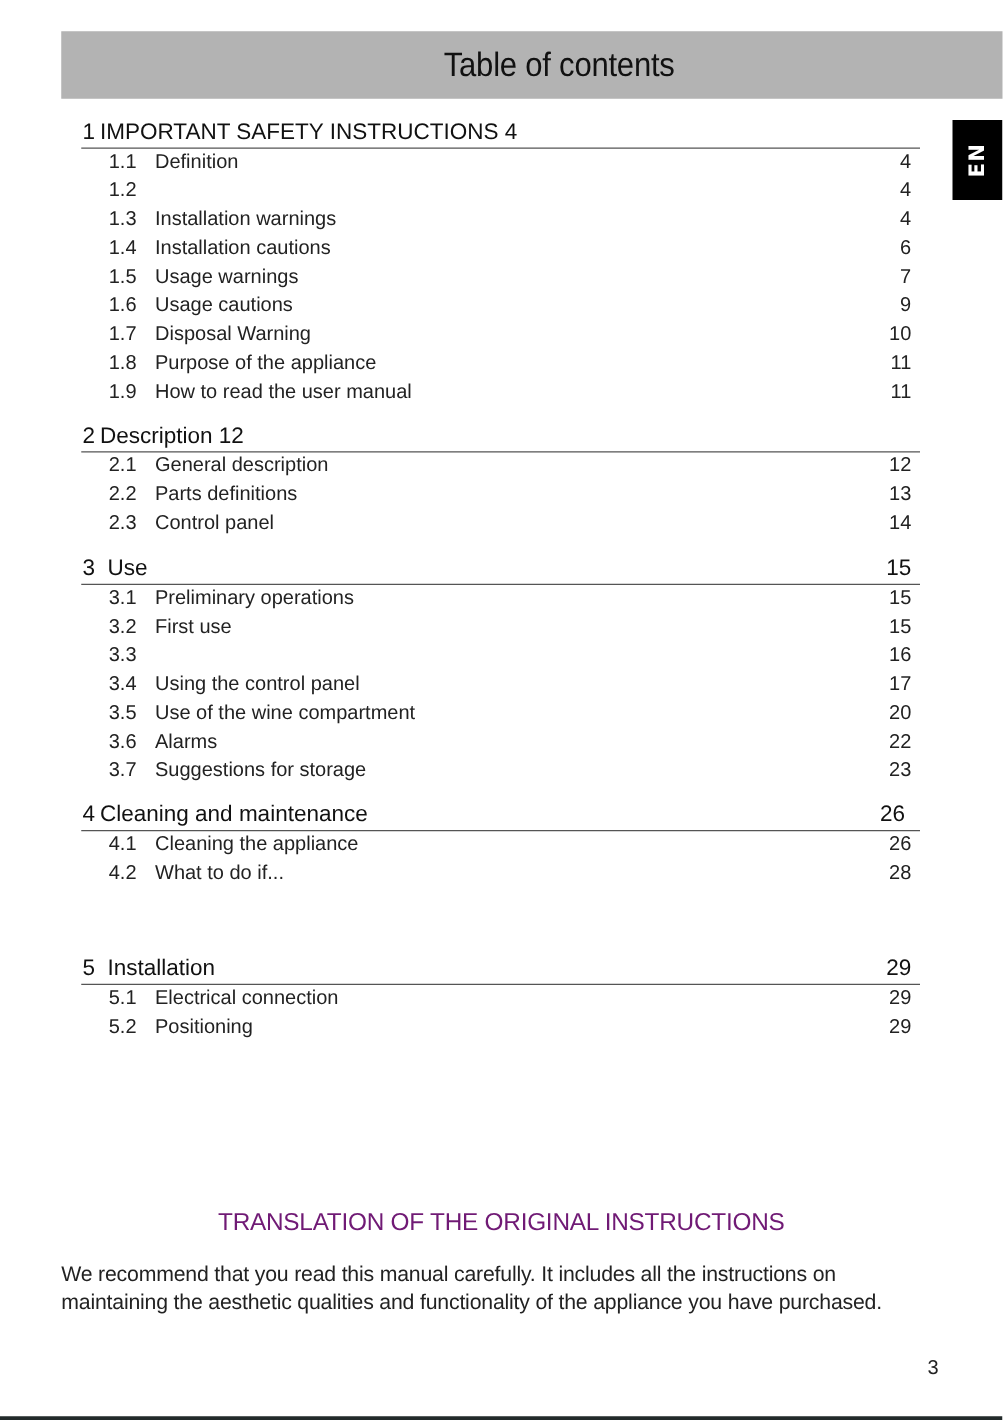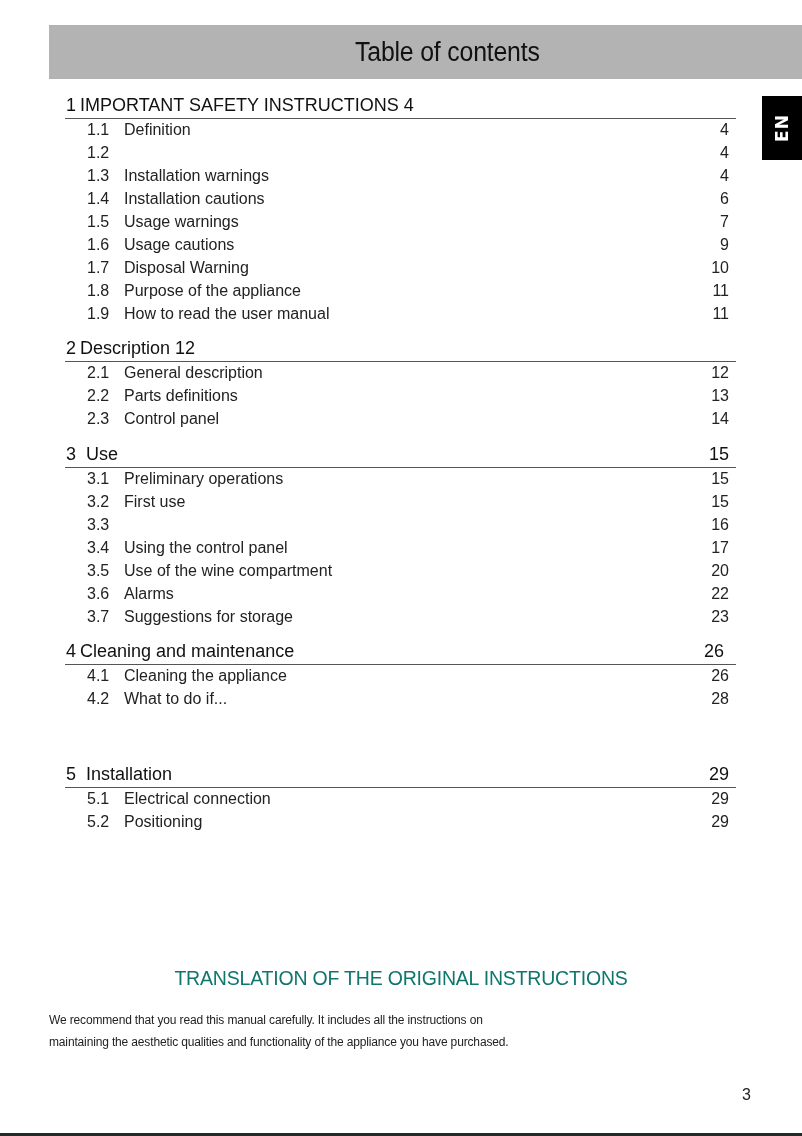--- a/index.html
+++ b/index.html
@@ -43,26 +43,26 @@
   .entry {
     position: relative; height: 23px;
     font-family: "Liberation Sans", sans-serif;
     font-size: 16px; color: #222; text-decoration: underline;
   }
   .entry .e-num { position: absolute; left: 22px; top: 2px; }
   .entry .e-title { position: absolute; left: 59px; top: 2px; white-space: nowrap; }
   .entry .e-page { position: absolute; right: 7px; top: 2px; }
   .translation-title {
     position: absolute; left: 0; width: 802px; top: 967px; text-align: center;
-    font-family: "Liberation Sans", sans-serif; font-size: 19.5px; color: #0f766e;
+    font-family: "Liberation Sans", sans-serif; font-size: 19.5px; color: #701a75;
     letter-spacing: -0.2px;
   }
   .intro {
     position: absolute; left: 49px; top: 1009px; width: 710px;
-    font-family: "Liberation Sans", sans-serif; font-size: 12px; color: #222;
+    font-family: "Liberation Sans", sans-serif; font-size: 17px; color: #222;
     line-height: 22px; letter-spacing: -0.15px;
   }
   .intro p { margin: 0; }
   .intro p.more { margin-top: 5px; }
   .page-number {
     position: absolute; left: 742px; top: 1086px;
     font-family: "Liberation Sans", sans-serif; font-size: 16px; color: #222;
   }
   .bottom-rule {
     position: absolute; left: 0; top: 1133px; width: 802px; height: 3px; background: #222a2a;

